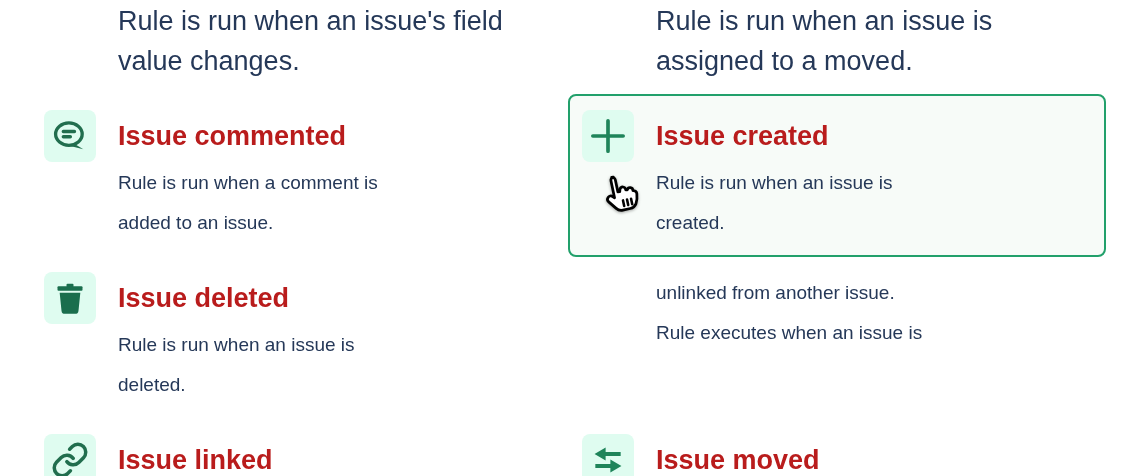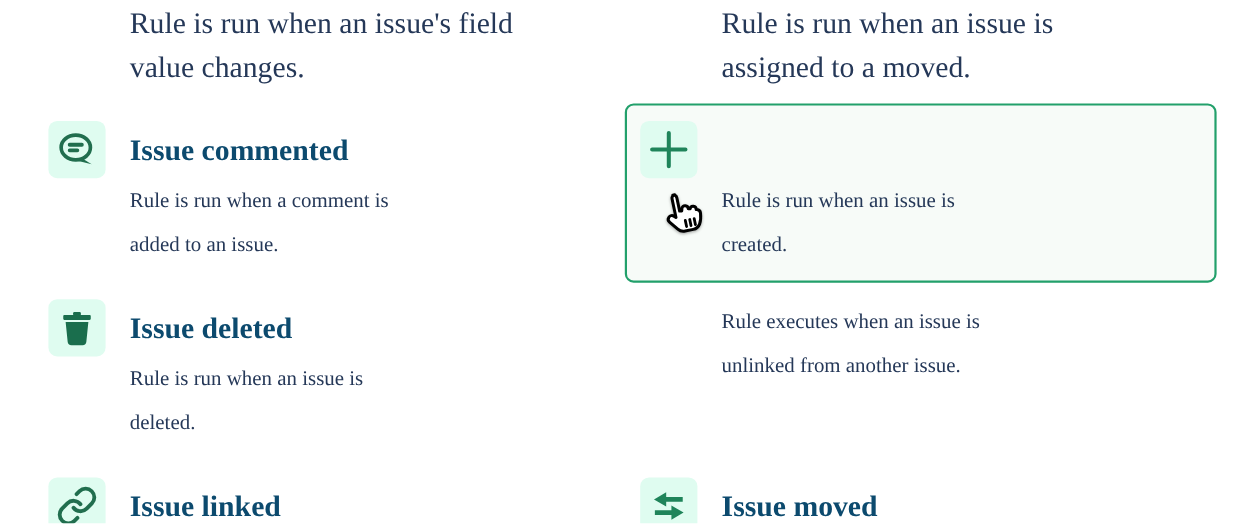--- a/index.html
+++ b/index.html
@@ -2,21 +2,21 @@
 <html><head>
 <meta charset="utf-8">
 <style>
   html, body { margin: 0; padding: 0; background: #ffffff; }
   .stage {
     position: relative;
     width: 1140px;
     height: 476px;
     overflow: hidden;
     background: #ffffff;
-    font-family: Liberation Serif, serif;
+    font-family: Liberation Sans, sans-serif;
     color: #253858;
   }
   .cell {
     position: absolute;
     width: 538px;
     box-sizing: border-box;
     padding: 16px 0 0 14px;
     border-radius: 8px;
     cursor: pointer;
   }
@@ -38,21 +38,21 @@
     border-radius: 8px;
     background: #DFFCF0;
     display: flex;
     align-items: center;
     justify-content: center;
     flex: 0 0 auto;
   }
   .title {
     font-size: 27px;
     font-weight: 700;
-    color: #0c4a6e;
+    color: #b91c1c;
     white-space: nowrap;
   }
   .desc {
     margin: 1px 0 0 74px;
     font-size: 19px;
     line-height: 40px;
     white-space: nowrap;
   }
   .desc-only {
     position: absolute;
@@ -103,20 +103,21 @@
     </div>
   </div>
 
   <div class="cell selected" style="left:568px; top:94px">
     <div class="head">
       <div class="tile">
         <svg width="40" height="40" viewBox="0 0 24 24" aria-hidden="true">
           <path d="M12 2.9V21.1M2.9 12H21.1" fill="none" stroke="#1F845A" stroke-width="2.2" stroke-linecap="round"></path>
         </svg>
       </div>
+      <div class="title">Issue created</div>
     </div>
     <div class="desc">
       <div>Rule is run when an issue is</div>
       <div>created.</div>
     </div>
   </div>
 
   <div class="cell" style="left:30px; top:256px">
     <div class="head">
       <div class="tile">
@@ -131,22 +132,22 @@
       <div class="title">Issue deleted</div>
     </div>
     <div class="desc">
       <div>Rule is run when an issue is</div>
       <div>deleted.</div>
     </div>
   </div>
 
   <div class="cell" style="left:568px; top:256px">
     <div class="desc">
+      <div>unlinked from another issue.</div>
       <div>Rule executes when an issue is</div>
-      <div>unlinked from another issue.</div>
     </div>
   </div>
 
   <div class="cell" style="left:30px; top:418px">
     <div class="head">
       <div class="tile">
         <svg width="38" height="38" viewBox="0 0 24 24" aria-hidden="true">
           <g fill="none" stroke="#216E4E" stroke-width="2.2" stroke-linecap="round" stroke-linejoin="round">
             <path d="M10 13a5 5 0 0 0 7.54.54l3-3a5 5 0 0 0-7.07-7.07l-1.72 1.71"></path>
             <path d="M14 11a5 5 0 0 0-7.54-.54l-3 3a5 5 0 0 0 7.07 7.07l1.71-1.71"></path>

